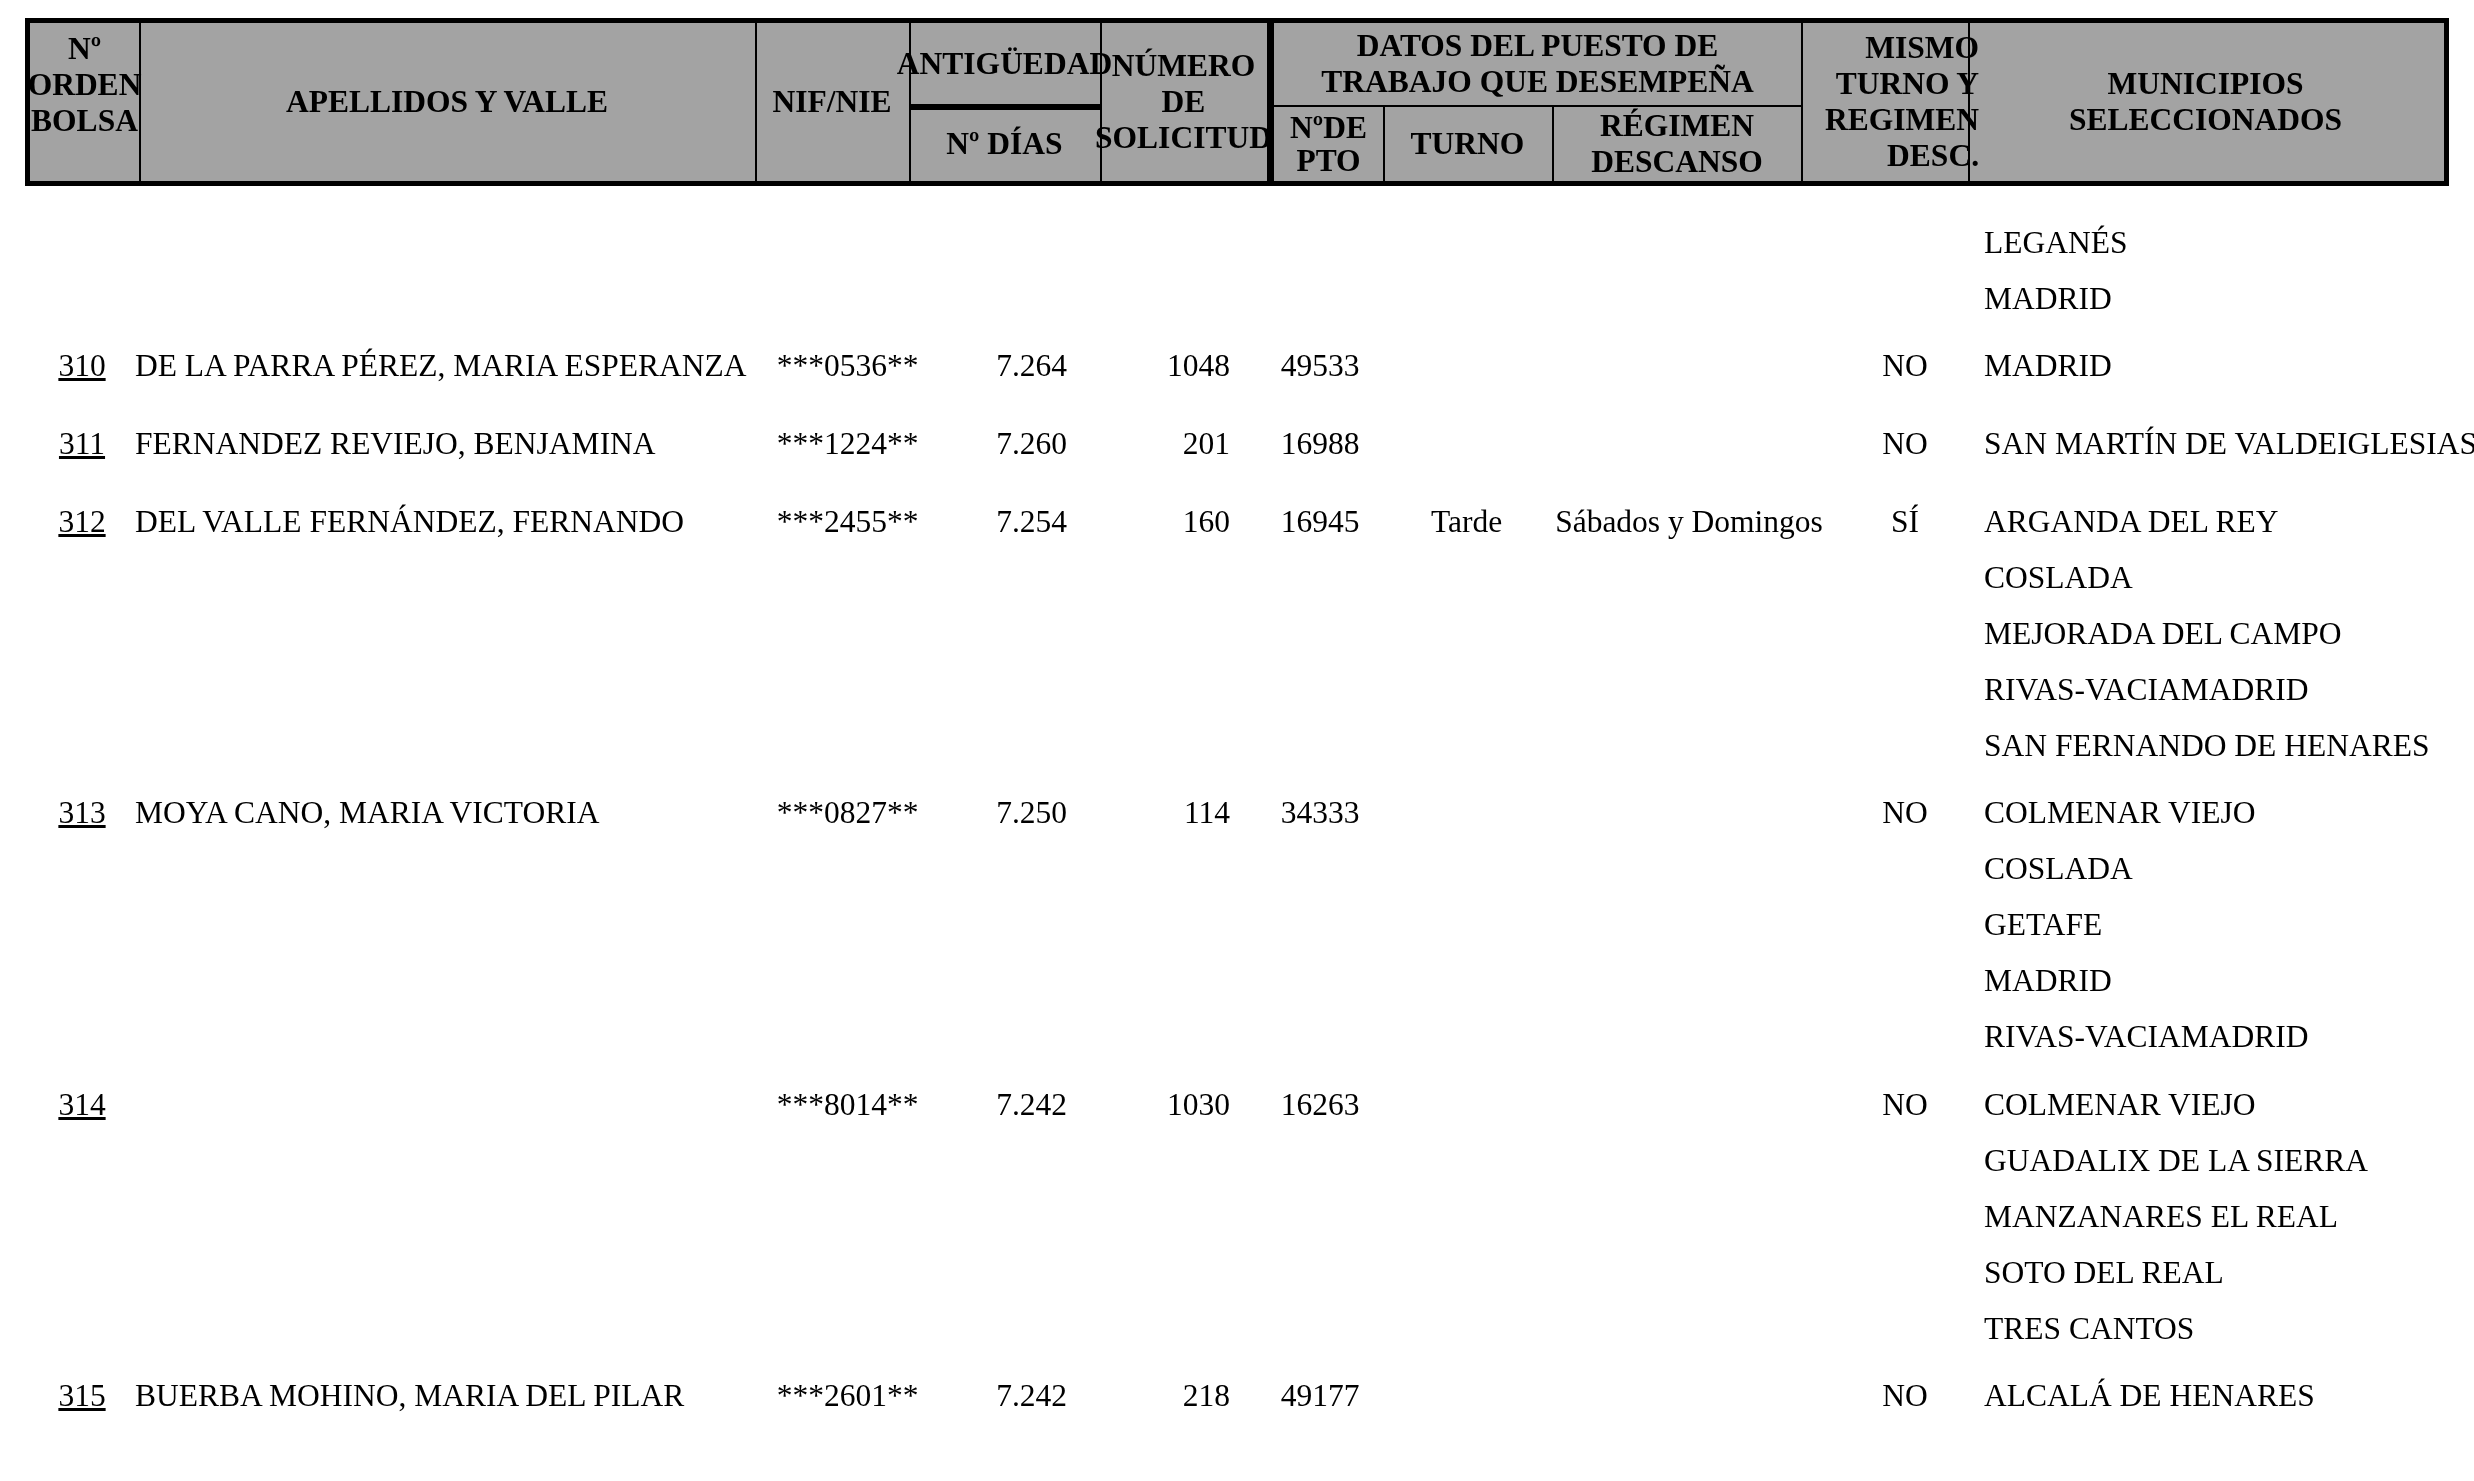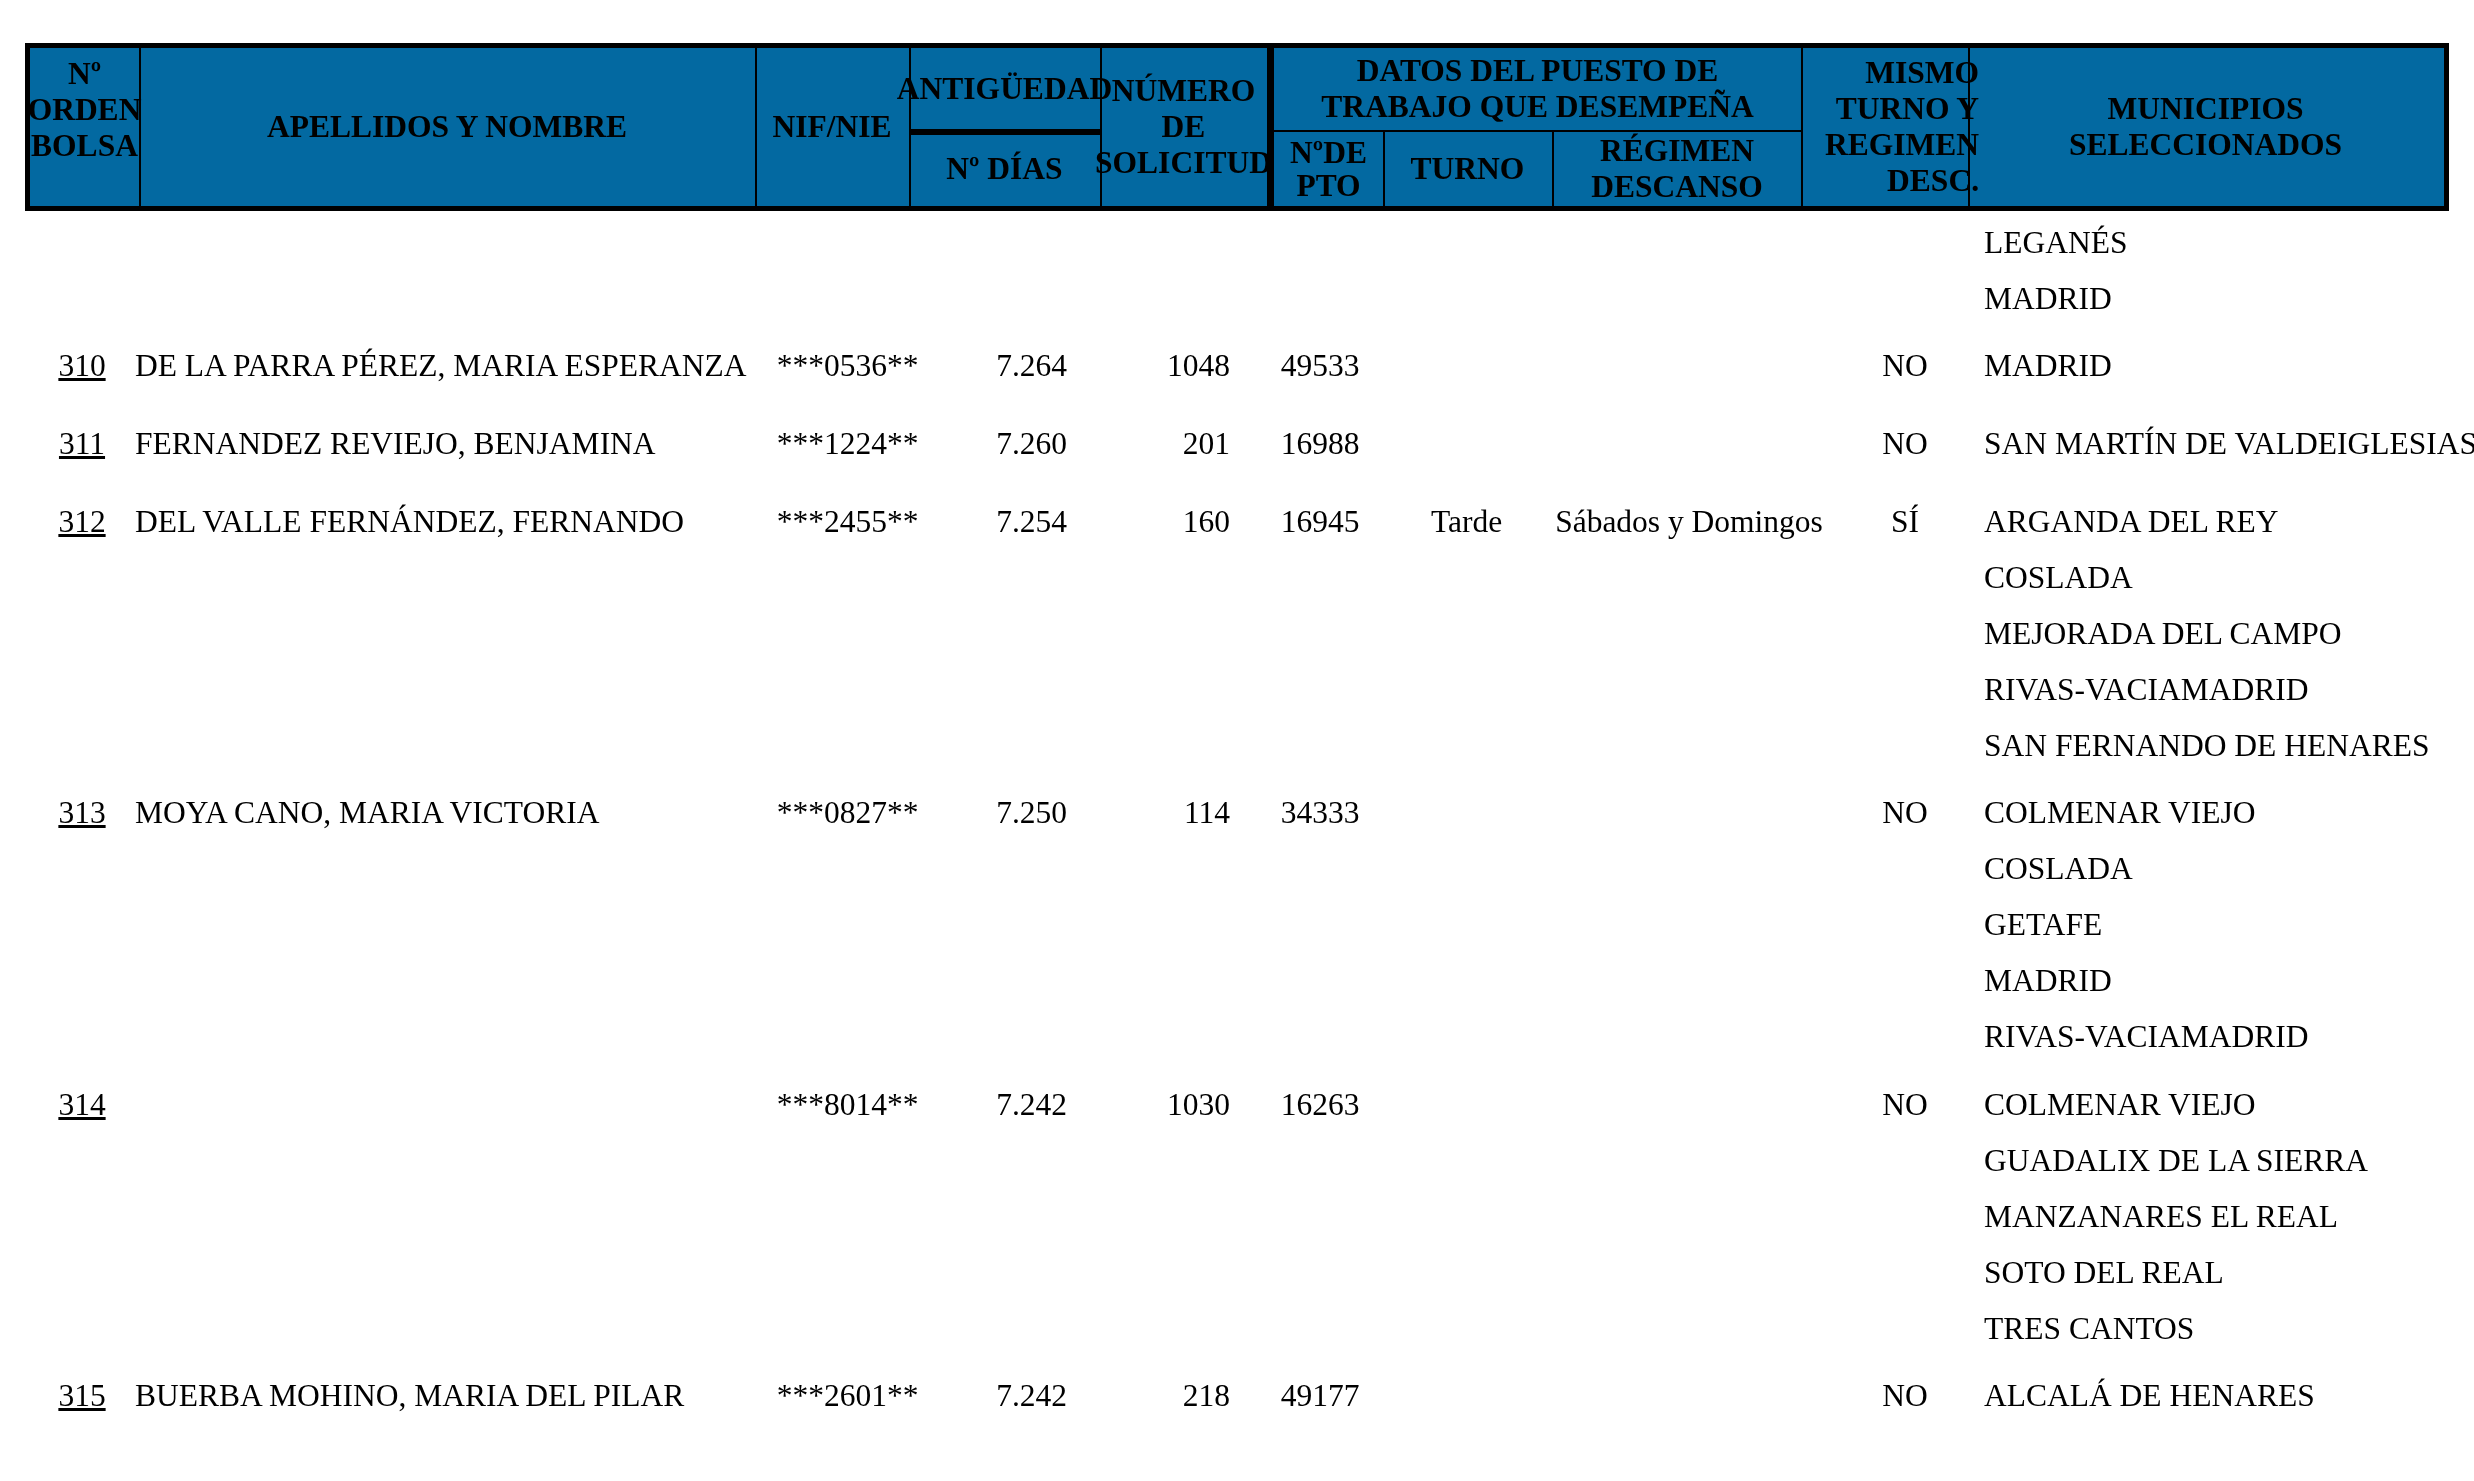--- a/index.html
+++ b/index.html
@@ -9,24 +9,23 @@
     color:#000;
     position:relative;
     overflow:hidden;
   }
   .page { position:absolute; left:0; top:0; width:2475px; height:1482px; }
 
   
   .thead {
     position:absolute; left:25px; top:18px;
     width:2424px; height:168px;
-    background:#0369a1;
+    background:#a3a3a3;
     border:5.2px solid #000;
     box-sizing:border-box;
-    margin-top:25px;
   }
   .thead .vline { position:absolute; top:0; bottom:0; width:2.2px; background:#000; }
   .thead .vline.thick { width:6.7px; }
   .thead .vline.lower { top:84px; }
   .thead .hline { position:absolute; height:2.2px; background:#000; }
   .thead .hline.thick { height:6px; }
 
   .hcell {
     position:absolute; display:flex; align-items:center; justify-content:center;
     text-align:center; font-weight:bold; font-size:31.5px; line-height:36px;
@@ -73,21 +72,21 @@
     <div class="vline lower" style="left:1522px"></div>
     <div class="vline" style="left:1771px"></div>
     <div class="vline" style="left:1938px"></div>
 
     <div class="hline thick" style="left:881px; width:189px; top:81px"></div>
     <div class="hline" style="left:1244px; width:527px; top:82px"></div>
 
     <div class="hcell" style="left:0; top:6px; width:109px; height:112px">Nº
 ORDEN
 BOLSA</div>
-    <div class="hcell" style="left:109px; top:0; width:616px; height:157px">APELLIDOS Y NOMBRE</div>
+    <div class="hcell" style="left:109px; top:0; width:616px; height:157px">APELLIDOS Y VALLE</div>
     <div class="hcell" style="left:725px; top:0; width:154px; height:157px">NIF/NIE</div>
     <div class="hcell" style="left:879px; top:0; width:191px; height:81px">ANTIGÜEDAD</div>
     <div class="hcell" style="left:879px; top:84px; width:191px; height:73px">Nº DÍAS</div>
     <div class="hcell" style="left:1070px; top:0; width:167px; height:157px">NÚMERO
 DE
 SOLICITUD</div>
     <div class="hcell" style="left:1244px; top:0; width:527px; height:81px">DATOS DEL PUESTO DE
 TRABAJO QUE DESEMPEÑA</div>
     <div class="hcell" style="left:1244px; top:84px; width:109px; height:73px; line-height:33px">NºDE
 PTO</div>

